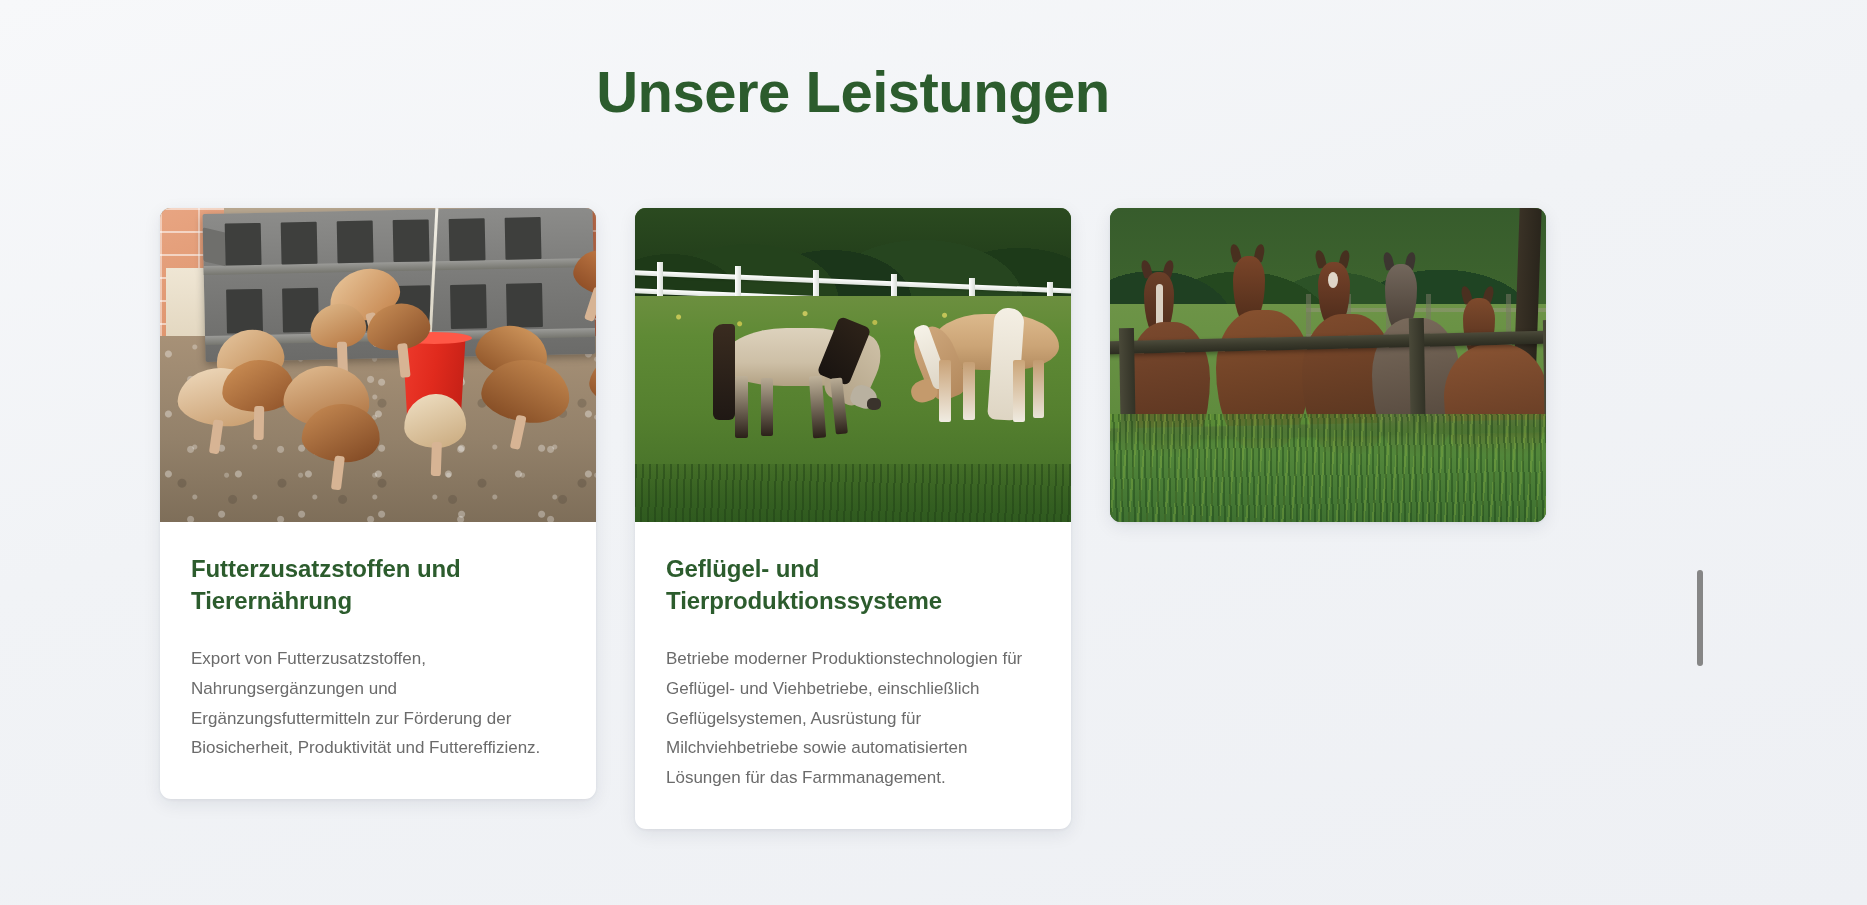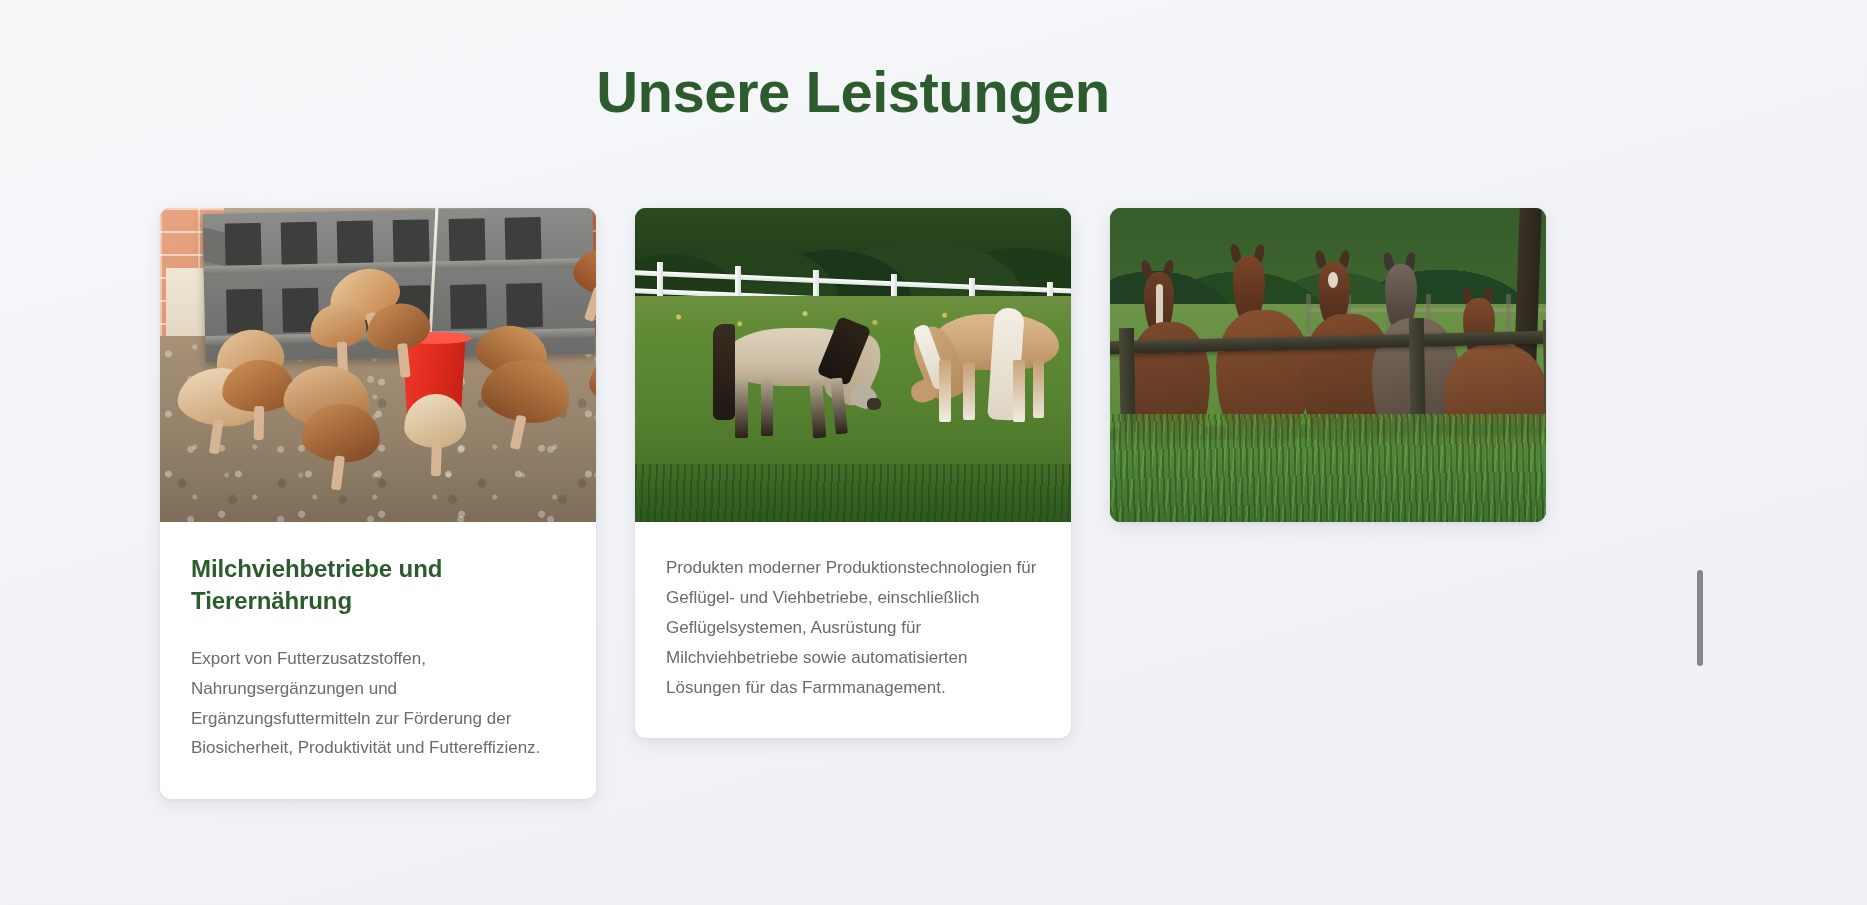--- a/index.html
+++ b/index.html
@@ -324,21 +324,21 @@
           <div class="hen" style="left:124px;top:158px;width:86px;height:62px;background:linear-gradient(155deg,#e3c096,#a96b38);transform:rotate(6deg);"></div>
           <div class="hen" style="left:142px;top:196px;width:78px;height:58px;background:linear-gradient(150deg,#c98d55,#7d4521);transform:rotate(3deg);"></div>
           <div class="hen" style="left:244px;top:186px;width:62px;height:54px;background:linear-gradient(160deg,#efe0c4,#c9a97d);transform:rotate(-2deg);"></div>
           <div class="hen" style="left:316px;top:118px;width:72px;height:50px;background:linear-gradient(200deg,#d39a5f,#8d5227);transform:rotate(12deg);"></div>
           <div class="hen" style="left:322px;top:152px;width:88px;height:62px;background:linear-gradient(200deg,#c88c52,#7f4721);transform:rotate(8deg);"></div>
           <div class="hen" style="left:414px;top:42px;width:54px;height:44px;background:linear-gradient(200deg,#c9814a,#8a4a24);transform:rotate(14deg);"></div>
           <div class="hen" style="left:430px;top:150px;width:52px;height:46px;background:linear-gradient(200deg,#d09159,#8c5027);transform:rotate(10deg);"></div>
         </div>
       </div>
       <div class="card-body">
-        <h2 class="card-title">Milchviehbetriebe und Tierernährung</h2>
+        <h2 class="card-title">Futterzusatzstoffen und Tierernährung</h2>
         <p class="card-text">Export von Futterzusatzstoffen, Nahrungsergänzungen und Ergänzungsfuttermitteln zur Förderung der Biosicherheit, Produktivität und Futtereffizienz.</p>
       </div>
     </div>
 
     <div class="card">
       <div class="card-media">
         <div class="img-pasture">
           <div class="ip-trees"></div>
 
           <div class="ip-fenceline">
@@ -387,21 +387,22 @@
                       background:linear-gradient(180deg,#f6f2e8,#ddd5c5);border-radius:6px;transform:rotate(-20deg);"></div>
           <div class="horse-leg" style="left:304px;top:152px;width:12px;height:62px;background:linear-gradient(180deg,#c9a277,#f0ece2);"></div>
           <div class="horse-leg" style="left:328px;top:154px;width:12px;height:58px;background:linear-gradient(180deg,#c59e73,#ece7dc);"></div>
           <div class="horse-leg" style="left:378px;top:152px;width:12px;height:62px;background:linear-gradient(180deg,#cba578,#efebe1);"></div>
           <div class="horse-leg" style="left:398px;top:152px;width:11px;height:58px;background:linear-gradient(180deg,#c29b70,#e9e4d8);"></div>
 
           <div class="ip-grassfront"></div>
         </div>
       </div>
       <div class="card-body">
-        <p class="card-text">Produkten moderner Produktionstechnologien für Geflügel- und Viehbetriebe, einschließlich Geflügelsystemen, Ausrüstung für Milchviehbetriebe sowie automatisierten Lösungen für das Farmmanagement.</p>
+        <h2 class="card-title">Geflügel- und Tierproduktionssysteme</h2>
+        <p class="card-text">Betriebe moderner Produktionstechnologien für Geflügel- und Viehbetriebe, einschließlich Geflügelsystemen, Ausrüstung für Milchviehbetriebe sowie automatisierten Lösungen für das Farmmanagement.</p>
       </div>
     </div>
 
     <div class="card">
       <div class="card-media">
         <div class="img-herd">
           <div class="ih-bg"></div>
           <div class="ih-midgrass"></div>
           <div class="ih-bgfence"></div>
           <div class="ih-treetrunk"></div>

